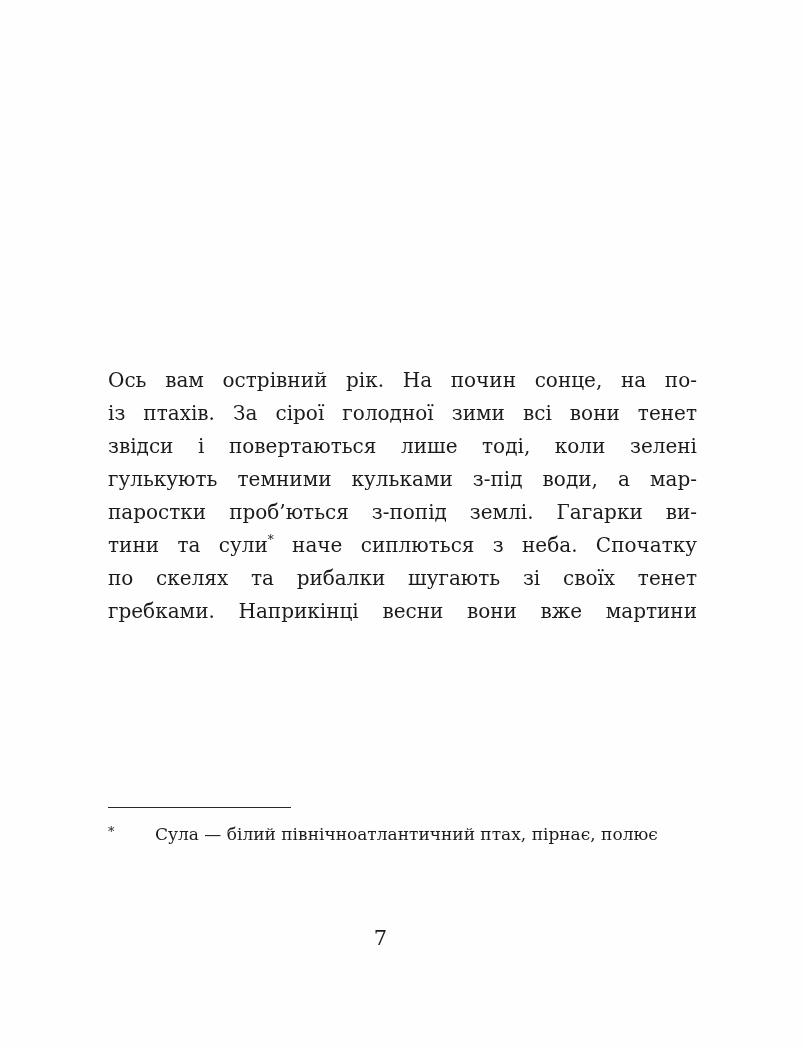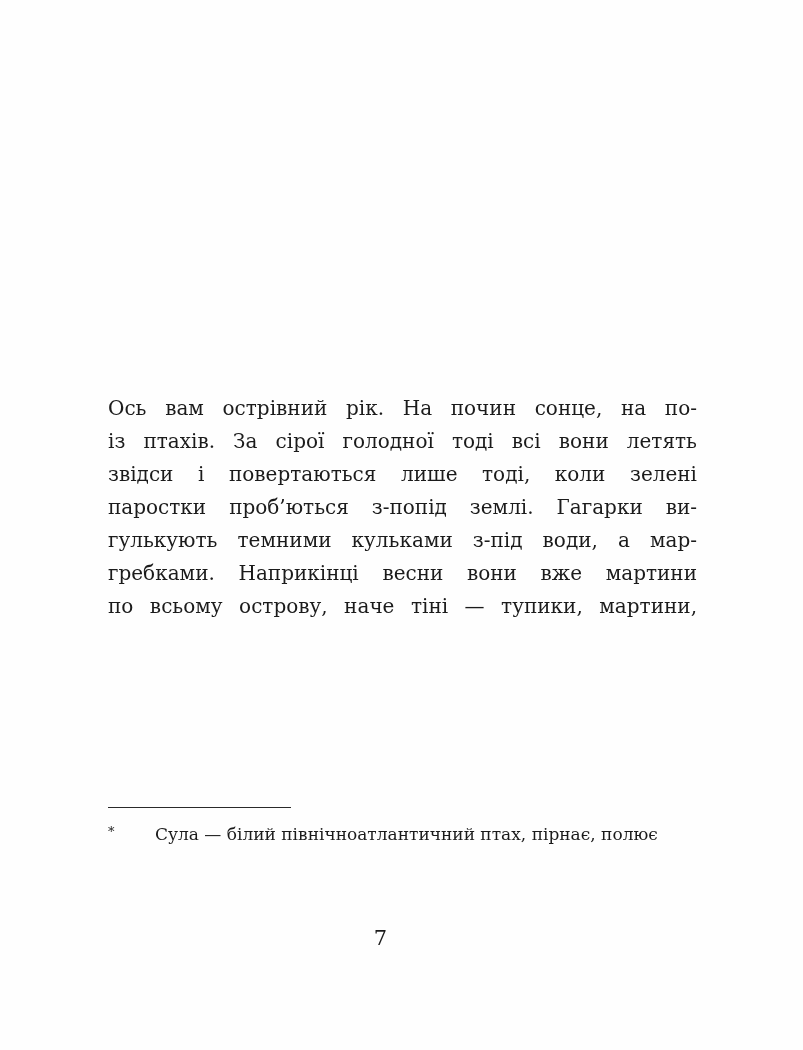--- a/index.html
+++ b/index.html
@@ -16,21 +16,21 @@
     overflow: hidden;
   }
   .page {
     position: absolute;
     inset: 0;
     background: #fefefe;
   }
   .para {
     position: absolute;
     left: 108px;
-    top: 392px;
+    top: 364px;
     width: 589px;
   }
   .line {
     font-size: 20px;
     line-height: 33px;
     text-align: justify;
     text-align-last: justify;
   }
   .fnref {
     font-size: 12px;
@@ -75,26 +75,27 @@
     line-height: 28px;
   }
 </style>
 </head>
 <body>
 
 <div class="page">
 
   <div class="para">
     <div class="line">Ось вам острівний рік. На почин сонце, на по-</div>
-    <div class="line">із птахів. За сірої голодної тоді всі вони летять</div>
+    <div class="line">із птахів. За сірої голодної зими всі вони тенет</div>
     <div class="line">звідси і повертаються лише тоді, коли зелені</div>
+    <div class="line">гулькують темними кульками з-під води, а мар-</div>
     <div class="line">паростки проб’ються з-попід землі. Гагарки ви-</div>
-    <div class="line">гулькують темними кульками з-під води, а мар-</div>
+    <div class="line"><span>тини та сули</span><sup class="fnref">*</sup><span> наче сиплються з неба. Спочатку</span></div>
+    <div class="line">по скелях та рибалки шугають зі своїх тенет</div>
     <div class="line">гребками. Наприкінці весни вони вже мартини</div>
-    <div class="line">по всьому острову, наче тіні — тупики, мартини,</div>
   </div>
 
   <div class="footnote-rule"></div>
 
   <div class="footnote">
     <span class="footnote-marker">*</span>
     <div class="footnote-text">
       <div class="footnote-line">Сула — білий північноатлантичний птах, пірнає, полює</div>
     </div>
   </div>

